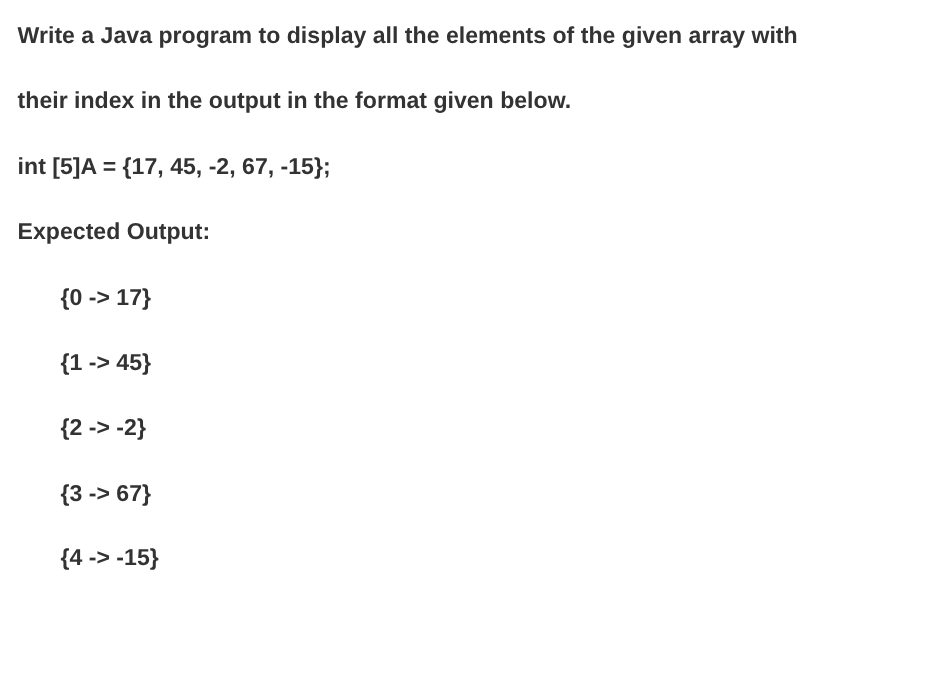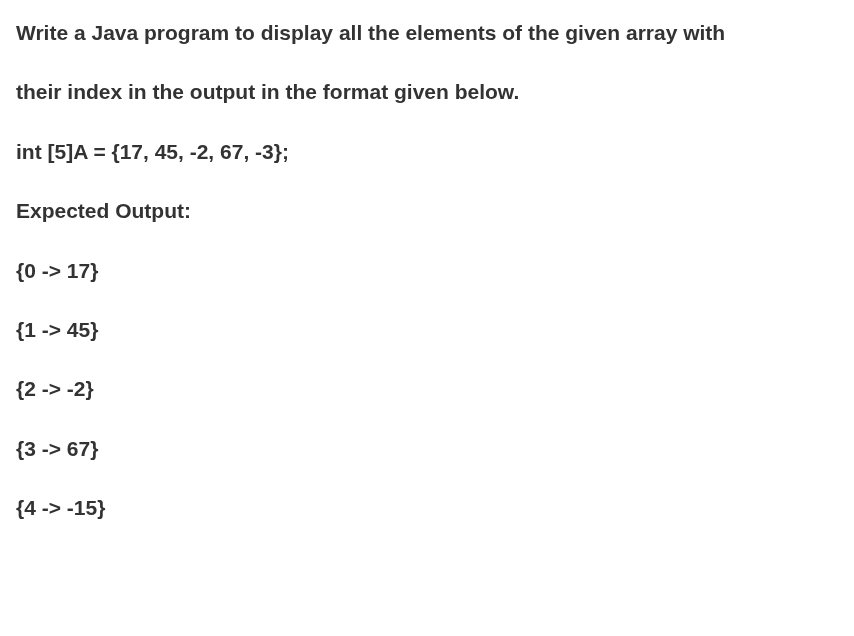--- a/index.html
+++ b/index.html
@@ -16,26 +16,27 @@
       padding: 18px 16px;
       color: #333333;
       font-size: 21px;
       line-height: 1.4;
     }
     .paragraph {
       margin-bottom: 30px;
     }
     .output-line {
       margin-bottom: 30px;
+      margin-left: 39px;
     }
   </style>
 </head>
 <body>
 
 <p class="paragraph">Write a Java program to display all the elements of the given array with</p>
 <p class="paragraph">their index in the output in the format given below.</p>
-<p class="paragraph">int [5]A = {17, 45, -2, 67, -3};</p>
+<p class="paragraph">int [5]A = {17, 45, -2, 67, -15};</p>
 <p class="paragraph">Expected Output:</p>
 <p class="output-line">{0 -&gt; 17}</p>
 <p class="output-line">{1 -&gt; 45}</p>
 <p class="output-line">{2 -&gt; -2}</p>
 <p class="output-line">{3 -&gt; 67}</p>
 <p class="output-line">{4 -&gt; -15}</p>
 
 </body></html>

